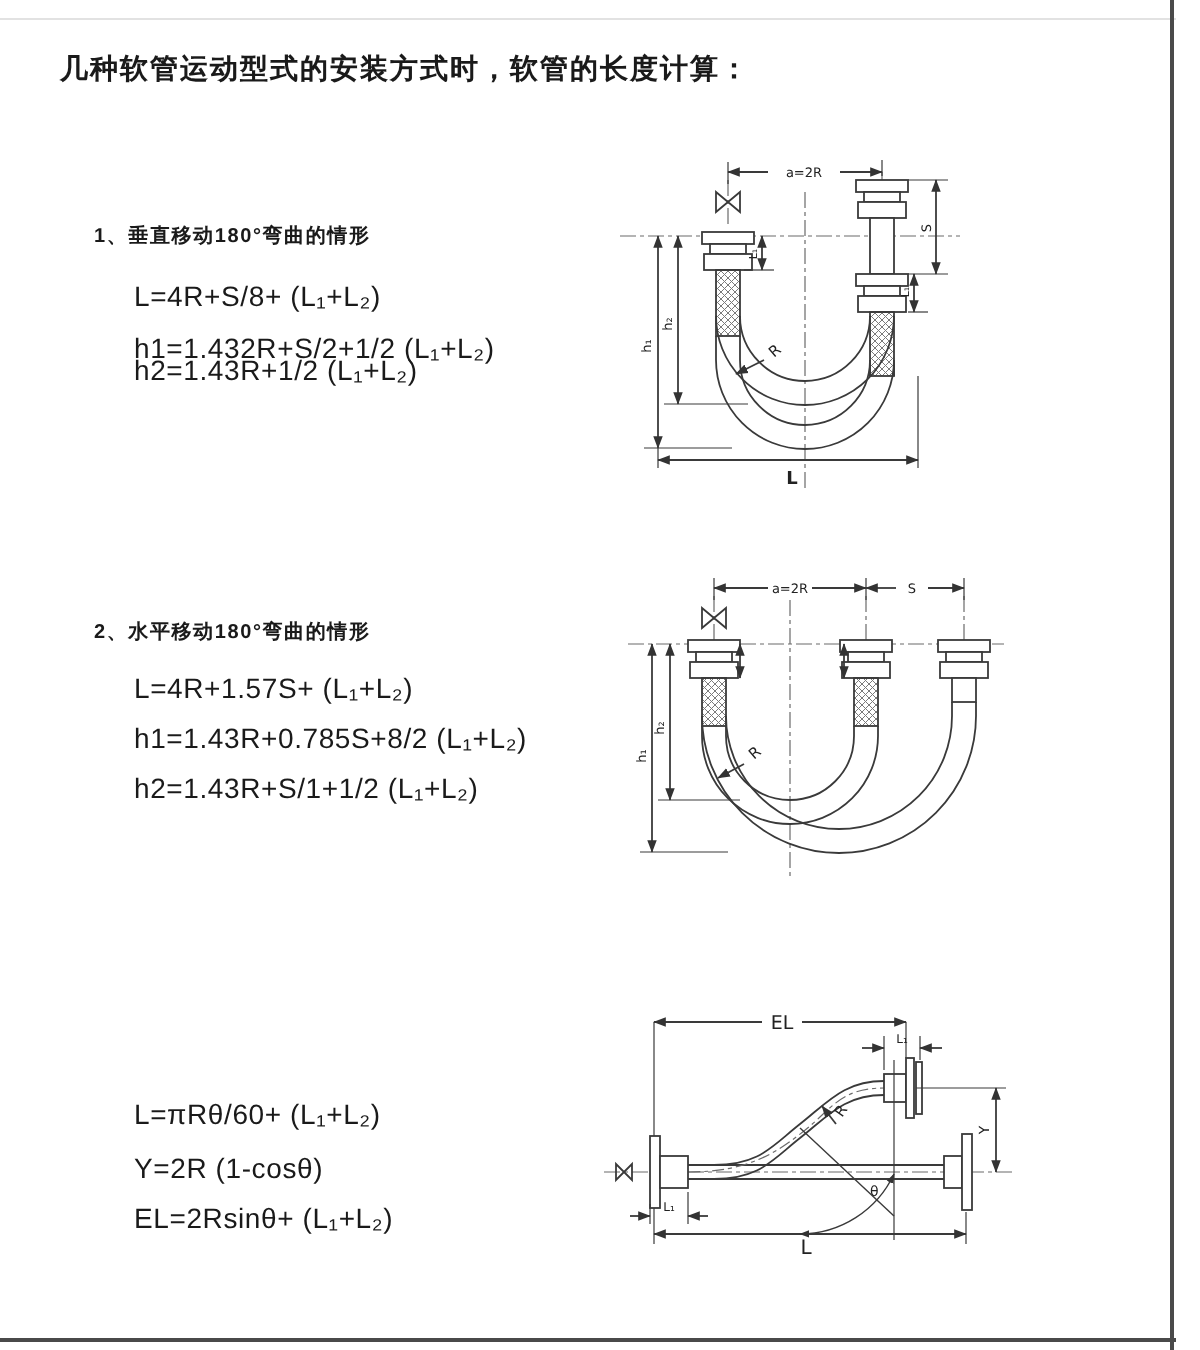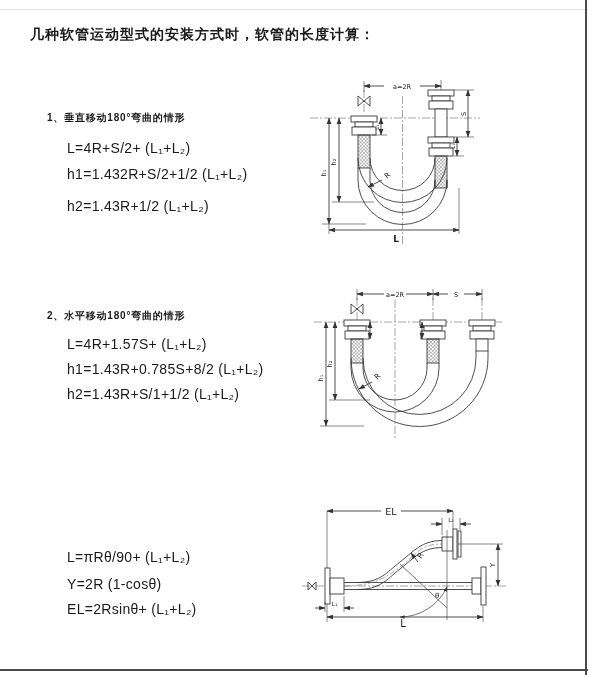--- a/index.html
+++ b/index.html
@@ -20,30 +20,30 @@
 
 <div class="page">
 
   <div class="edge-top"></div>
   <div class="edge-right"></div>
   <div class="edge-bottom"></div>
 
   <div class="title">几种软管运动型式的安装方式时，软管的长度计算：</div>
 
   <div class="sec-heading" style="top:111px">1、垂直移动180°弯曲的情形</div>
-  <div class="formula" style="top:140px">L=4R+S/2+ (L₁+L₂)</div>
+  <div class="formula" style="top:140px">L=4R+S/8+ (L₁+L₂)</div>
   <div class="formula" style="top:166px">h1=1.432R+S/2+1/2 (L₁+L₂)</div>
-  <div class="formula" style="top:198px">h2=1.43R+1/2 (L₁+L₂)</div>
+  <div class="formula" style="top:177px">h2=1.43R+1/2 (L₁+L₂)</div>
 
   <div class="sec-heading" style="top:309px">2、水平移动180°弯曲的情形</div>
   <div class="formula" style="top:336px">L=4R+1.57S+ (L₁+L₂)</div>
   <div class="formula" style="top:361px">h1=1.43R+0.785S+8/2 (L₁+L₂)</div>
   <div class="formula" style="top:386px">h2=1.43R+S/1+1/2 (L₁+L₂)</div>
 
-  <div class="formula" style="top:549px">L=πRθ/90+ (L₁+L₂)</div>
+  <div class="formula" style="top:549px">L=πRθ/60+ (L₁+L₂)</div>
   <div class="formula" style="top:576px">Y=2R (1-cosθ)</div>
   <div class="formula" style="top:601px">EL=2Rsinθ+ (L₁+L₂)</div>
 
   <svg class="diag" style="left:308px;top:76px" width="185" height="175" viewBox="0 0 185 175">
     <defs>
       <marker id="ar1" viewBox="0 0 8 8" refX="7.5" refY="4" markerWidth="7" markerHeight="7" orient="auto-start-reverse">
         <path d="M0,1L8,4L0,7Z" fill="#333"></path>
       </marker>
       <pattern id="hp1" width="3.5" height="3.5" patternUnits="userSpaceOnUse">
         <path d="M0,3.5L3.5,0M0,0L3.5,3.5" stroke="#7a7a7a" stroke-width="0.5"></path>

